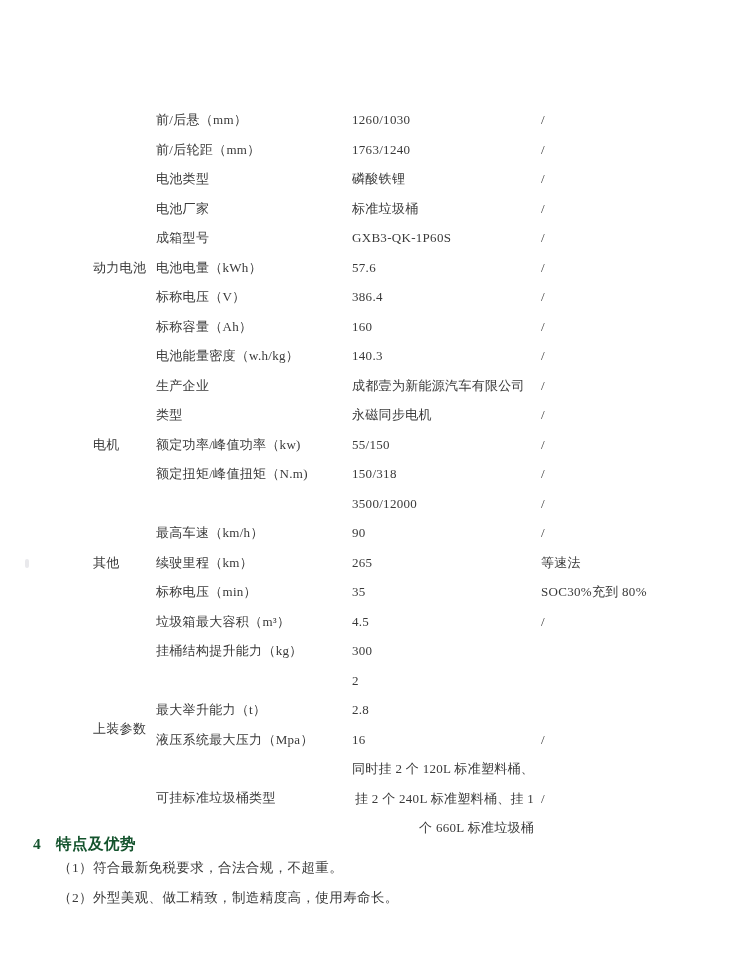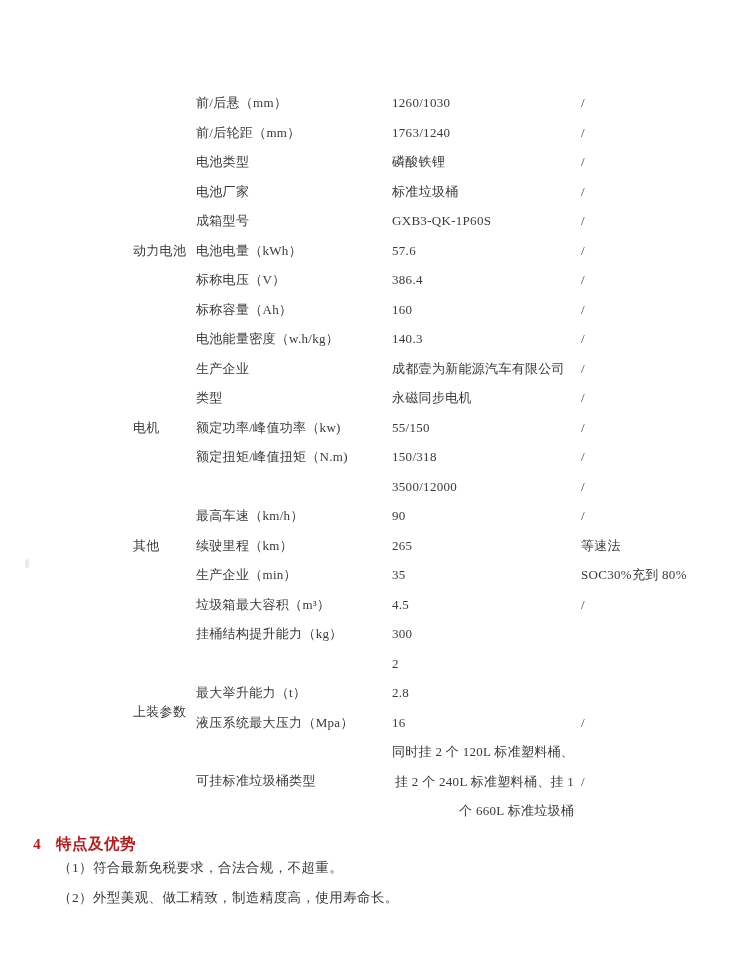--- a/index.html
+++ b/index.html
@@ -7,24 +7,23 @@
     position: relative;
     width: 750px;
     height: 965px;
     background: #ffffff;
     font-family: "Liberation Serif", "DejaVu Serif", serif;
     color: #3a3a3a;
     overflow: hidden;
   }
   .spec-table {
     position: absolute;
-    top: 88px;
+    top: 105px;
     left: 0;
     width: 708px;
-    padding-left: 40px;
   }
   .row { position: relative; height: 29.5px; }
   .row.multi { height: 88.5px; }
   .cell {
     position: absolute;
     top: 0;
     font-size: 13px;
     line-height: 29.5px;
     white-space: nowrap;
     letter-spacing: 0.3px;
@@ -36,21 +35,21 @@
   .cell-note  { left: 541px; }
   .row.multi .cell-label { line-height: 88.5px; }
   .row.multi .cell-note  { top: 29.5px; }
   .row.multi .cell-value .vline { line-height: 29.5px; }
   .section-heading {
     position: absolute;
     left: 33px;
     top: 834px;
     font-size: 15.5px;
     font-weight: bold;
-    color: #b91c1c;
+    color: #14532d;
     letter-spacing: 0.5px;
   }
   .section-number { display: inline-block; min-width: 23px; }
   .features {
     position: absolute;
     left: 58px;
     top: 857px;
   }
   .feature-item {
     margin: 0 0 8px 0;
@@ -151,21 +150,21 @@
         <span class="cell cell-value">90</span>
         <span class="cell cell-note">/</span>
       </div>
       <div class="row">
         <span class="cell cell-group">其他</span>
         <span class="cell cell-label">续驶里程（km）</span>
         <span class="cell cell-value">265</span>
         <span class="cell cell-note">等速法</span>
       </div>
       <div class="row">
-        <span class="cell cell-label">生产企业（min）</span>
+        <span class="cell cell-label">标称电压（min）</span>
         <span class="cell cell-value">35</span>
         <span class="cell cell-note">SOC30%充到 80%</span>
       </div>
       <div class="row">
         <span class="cell cell-label">垃圾箱最大容积（m³）</span>
         <span class="cell cell-value">4.5</span>
         <span class="cell cell-note">/</span>
       </div>
       <div class="row">
         <span class="cell cell-label">挂桶结构提升能力（kg）</span>

